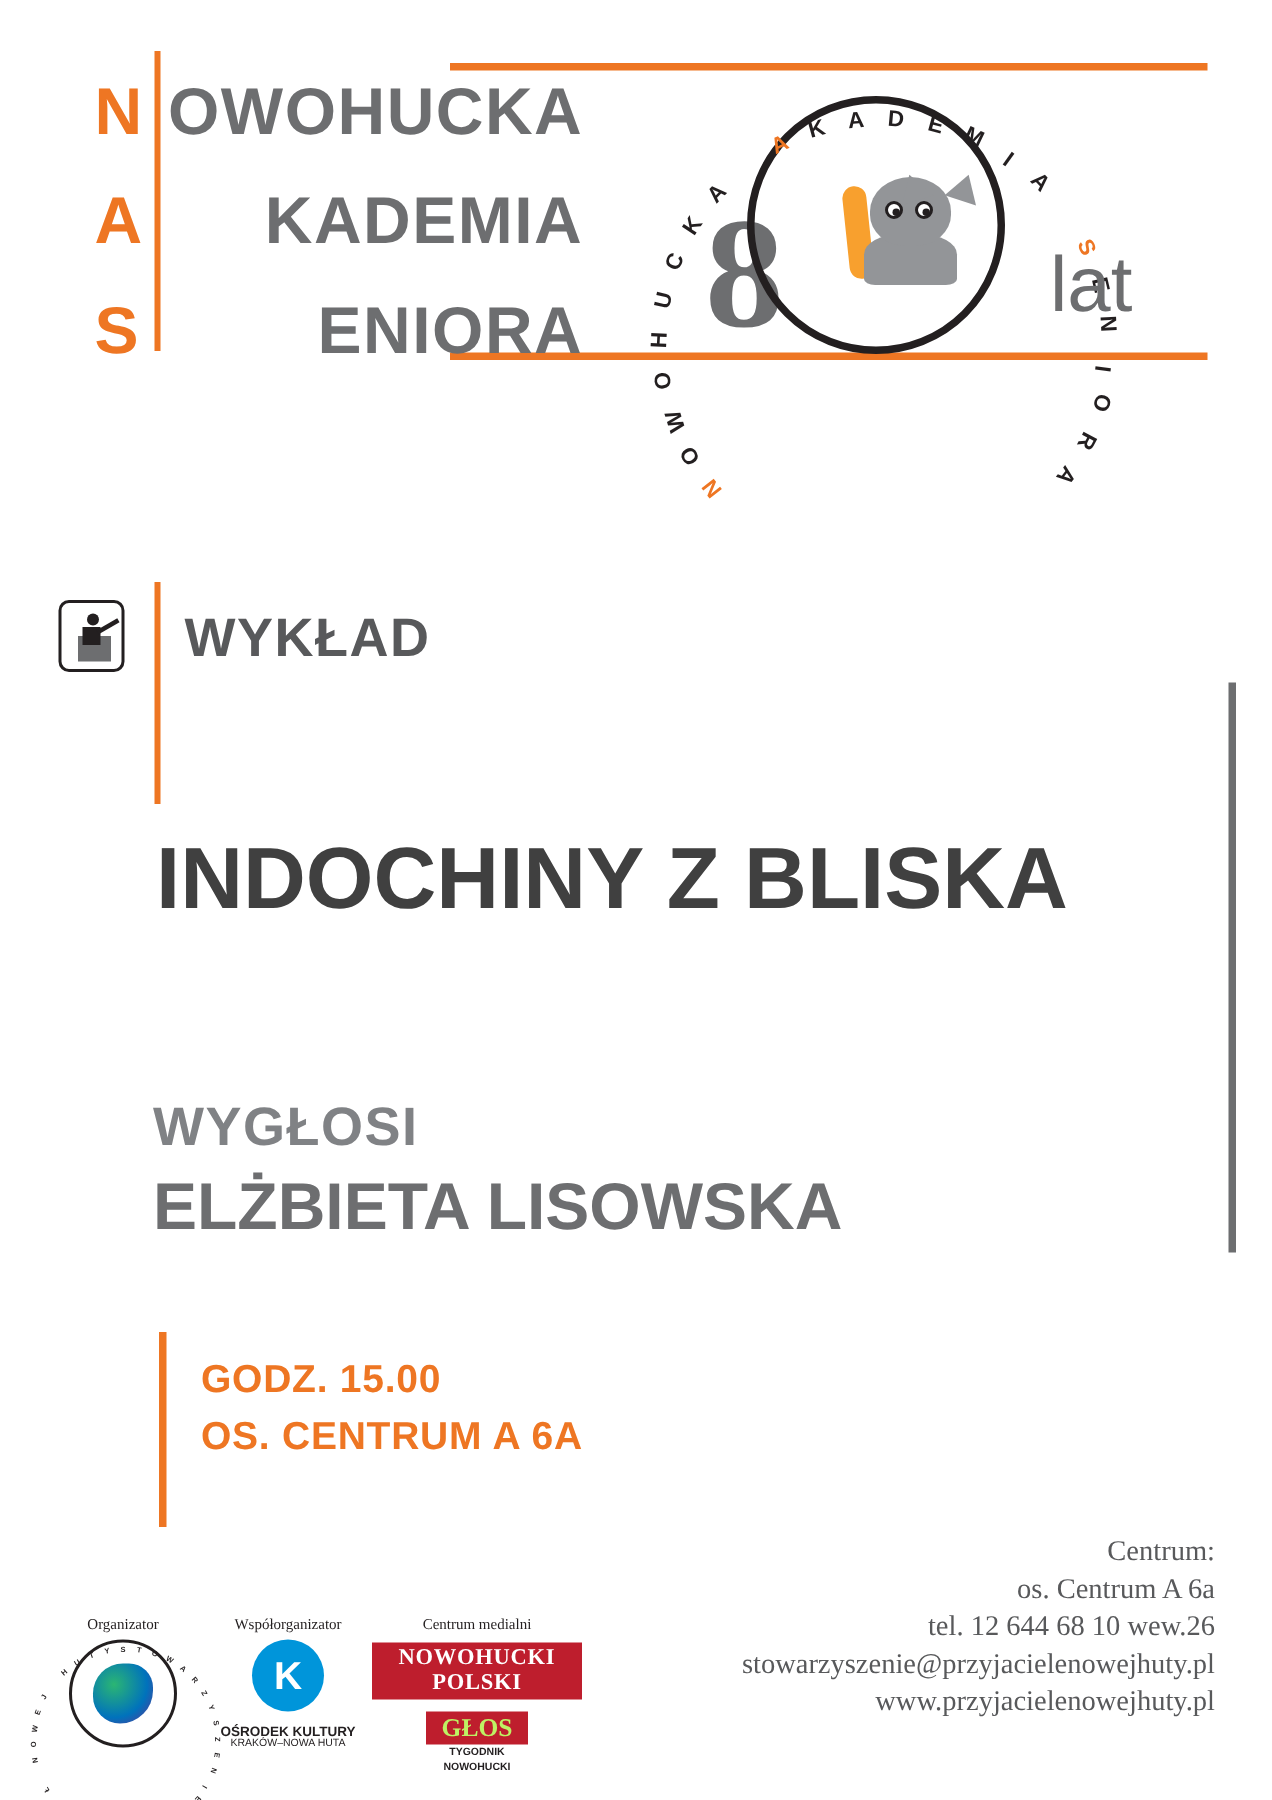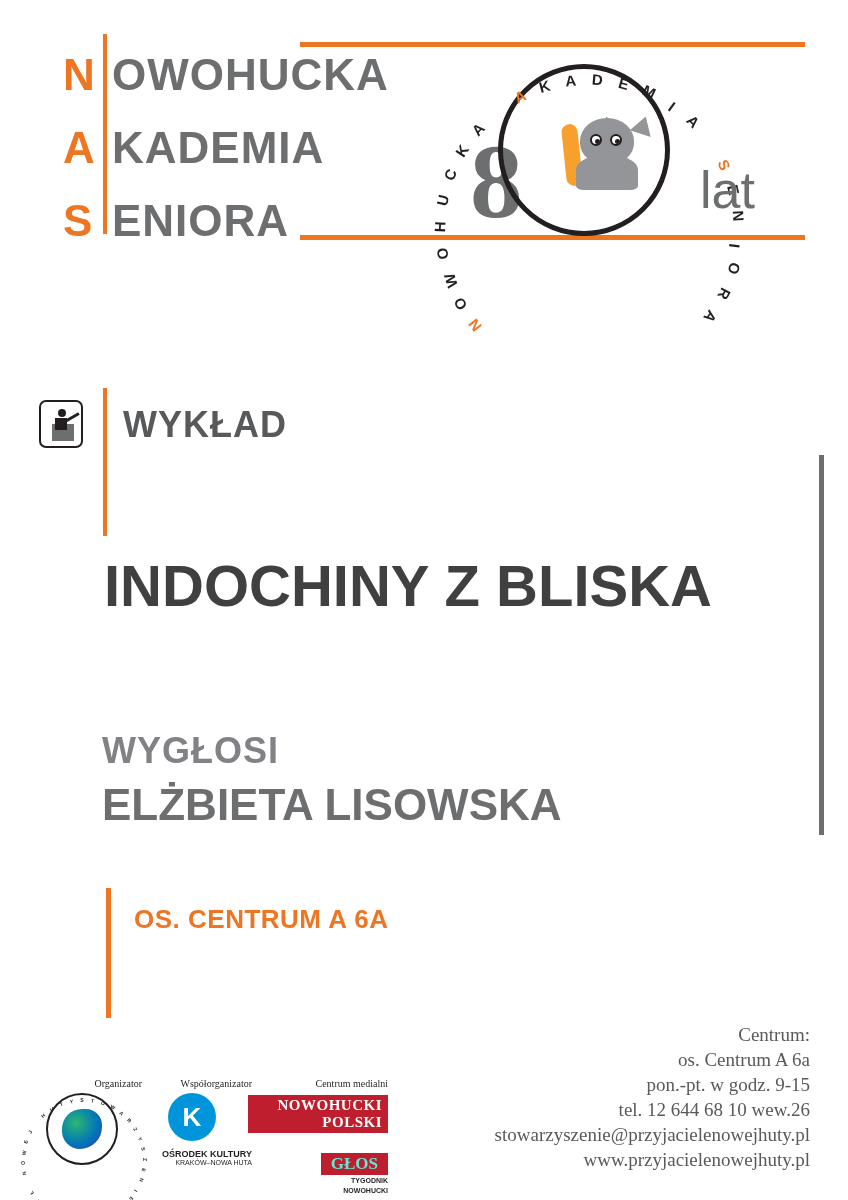--- a/index.html
+++ b/index.html
@@ -33,20 +33,21 @@
   .nas-words {
     position: absolute;
     left: 112px; top: 38px;
   }
   .nas-words div {
     color: #6d6e70;
     font-weight: bold;
     font-size: 44px;
     line-height: 73px;
     letter-spacing: 1px;
+    text-align: right;
   }
   .orange-vline-top {
     position: absolute;
     left: 103px; top: 34px;
     width: 4px; height: 200px;
     background: #ee7623;
   }
   .orange-hline-top {
     position: absolute;
     left: 300px; top: 42px;
@@ -274,21 +275,21 @@
     font-family: "Liberation Serif", serif;
     color: #58595b;
   }
   .contact div {
     font-size: 19px;
     line-height: 25px;
   }
 
   
   .footer { position: absolute; left: 0; top: 1078px; width: 848px; height: 122px; }
-  .f-col { position: absolute; text-align: right; }
+  .f-col { position: absolute; text-align: center; }
   .f-title {
     font-size: 10px;
     font-family: "Liberation Serif", serif;
     color: #231f20;
     margin-bottom: 4px;
   }
   .org { left: 22px; top: 0; width: 120px; }
   .coorg { left: 132px; top: 0; width: 120px; }
   .media { left: 248px; top: 0; width: 140px; }
 
@@ -329,26 +330,26 @@
   .dp-box {
     background: #be1e2d; color: #fff;
     font-family: "Liberation Serif", serif;
     font-weight: bold; font-size: 15px;
     padding: 2px 6px;
     display: inline-block;
     margin-top: 2px;
     letter-spacing: 0.5px;
   }
   .glos-box {
-    background: #be1e2d; color: #5eead4;
+    background: #be1e2d; color: #bef264;
     font-family: "Liberation Serif", serif;
     font-weight: bold; font-size: 17px;
     padding: 1px 10px;
     display: inline-block;
-    margin-top: 20px;
+    margin-top: 8px;
   }
   .glos-sub { font-size: 7px; font-weight: bold; color: #231f20; line-height: 9px; margin-top: 1px; }
 </style>
 </head>
 <body>
 
 <div class="header">
 
   <div class="orange-vline-top"></div>
   <div class="orange-hline-top"></div>
@@ -423,27 +424,27 @@
 <div class="wyklad">WYKŁAD</div>
 
 <div class="gray-vline-right"></div>
 <div class="title">INDOCHINY Z BLISKA</div>
 
 <div class="speaker-role">WYGŁOSI</div>
 <div class="speaker-name">ELŻBIETA LISOWSKA</div>
 
 <div class="orange-vline-det"></div>
 <div class="details">
+  <div>GODZ. 15.00</div>
   <div>OS. CENTRUM A 6A</div>
 </div>
 
 <div class="contact">
   <div>Centrum:</div>
   <div>os. Centrum A 6a</div>
-  <div>pon.-pt. w godz. 9-15</div>
   <div>tel. 12 644 68 10 wew.26</div>
   <div>stowarzyszenie@przyjacielenowejhuty.pl</div>
   <div>www.przyjacielenowejhuty.pl</div>
 </div>
 
 <div class="footer">
 
   <div class="f-col org">
     <div class="f-title">Organizator</div>
     <div class="org-logo">

